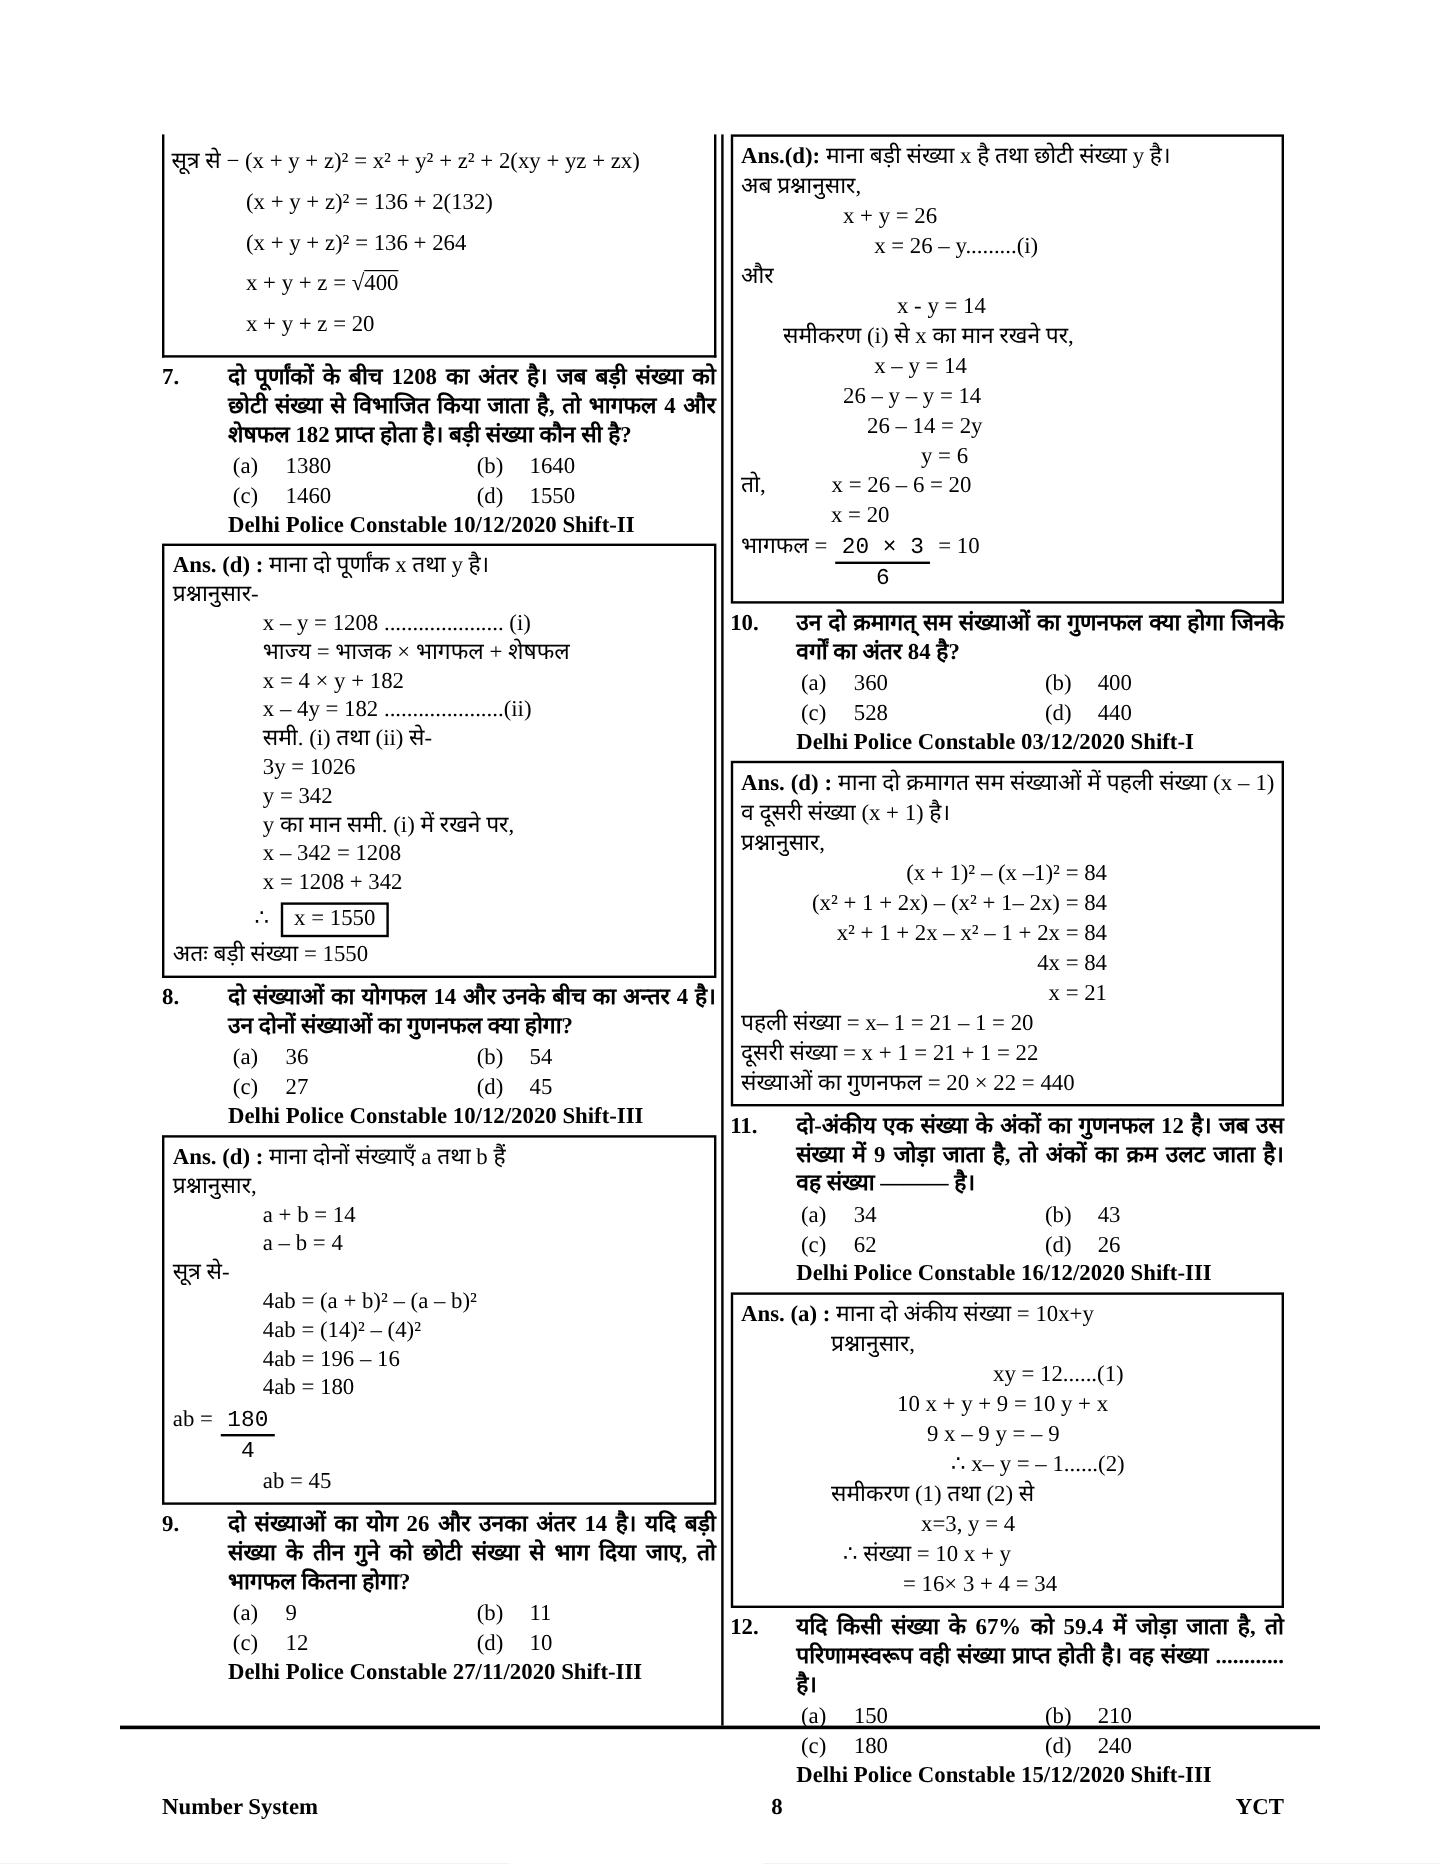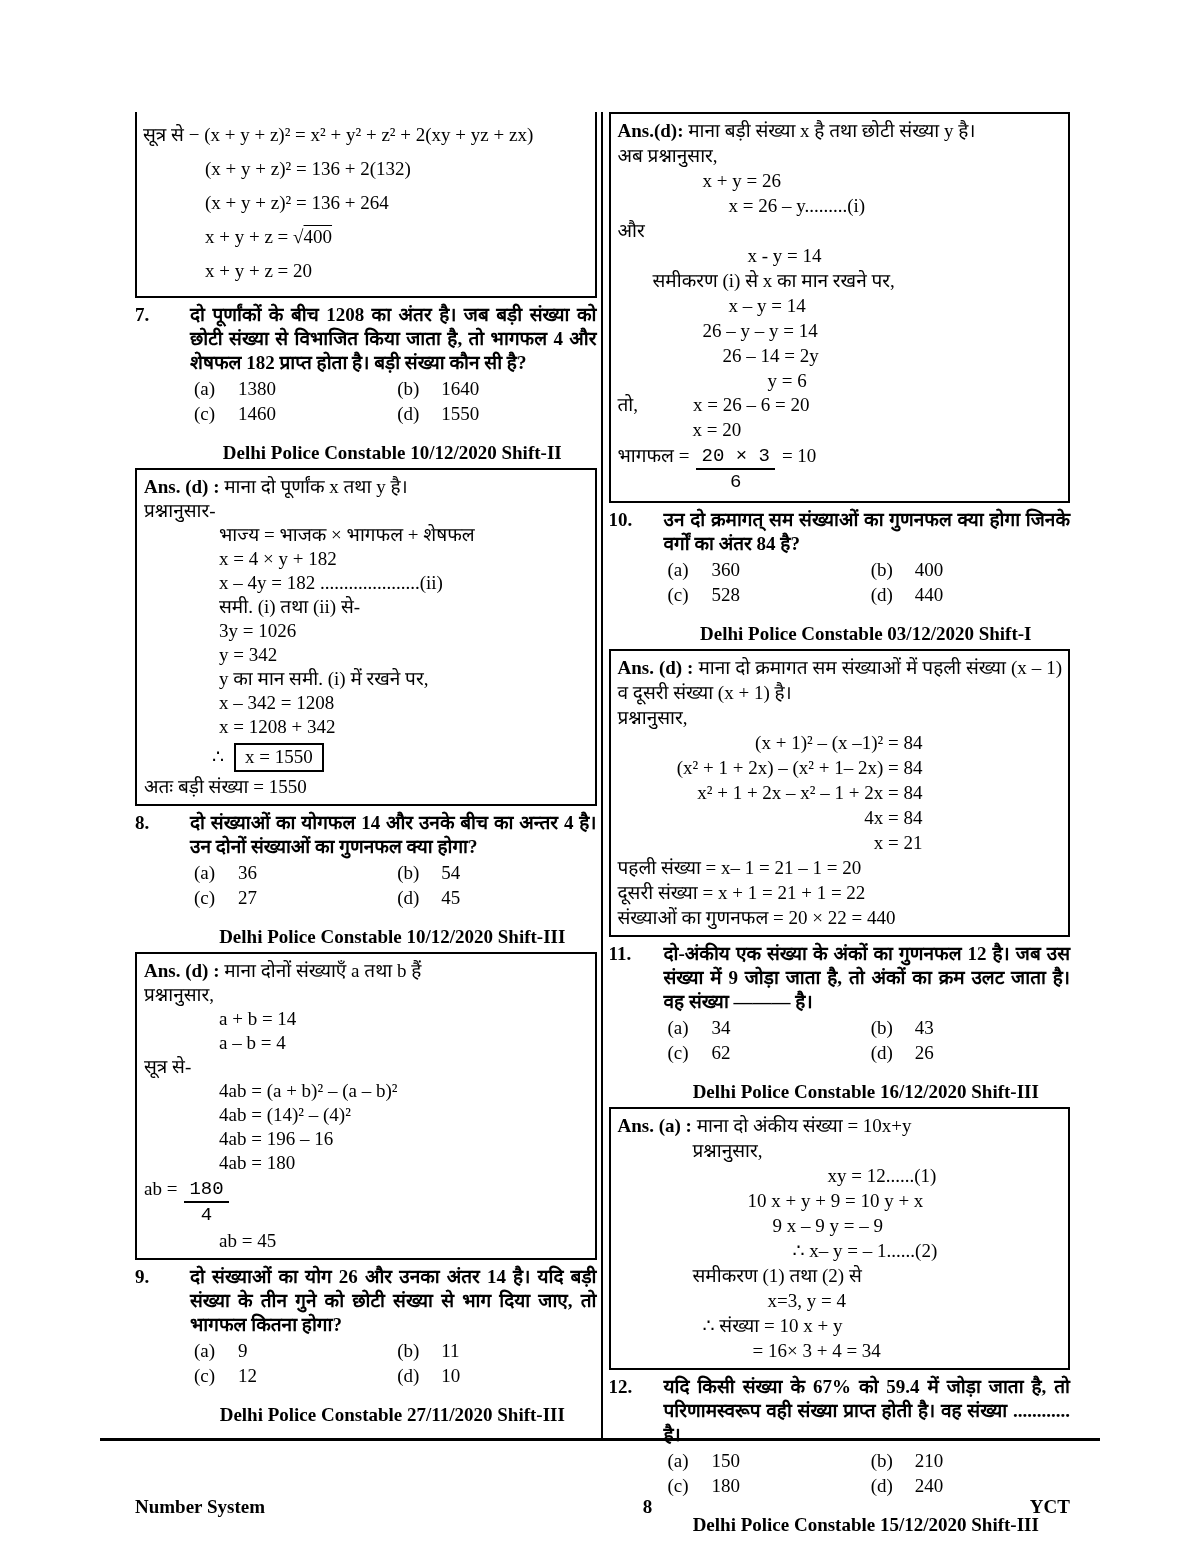--- a/index.html
+++ b/index.html
@@ -20,21 +20,21 @@
 
   
   .qblock { margin:5px 0 3px 0; }
   .qrow { display:flex; }
   .qnum { width:55px; font-weight:bold; line-height:24px; }
   .qbody { flex:1; }
   .qtext { font-weight:bold; line-height:24px; text-align:justify; }
   .optrow { display:flex; line-height:23px; margin-top:2px; }
   .opt { width:50%; display:flex; padding-left:4px; }
   .optl { width:44px; }
-  .src { font-weight:bold; text-align:center; padding-right:2px; line-height:24px; margin-top:16px; }
+  .src { font-weight:bold; text-align:left; padding-right:2px; line-height:24px; margin-top:1px; }
 
   
   .ahead { line-height:25px; text-align:justify; }
   .ahead b { font-weight:bold; }
   .step { line-height:24px; }
   .eq { line-height:25px; }
   .formula-line { line-height:34px; white-space:nowrap; }
 
   .ml35{margin-left:35px} .ml55{margin-left:55px} .ml62{margin-left:62px}
   .ml68{margin-left:68px} .ml75{margin-left:75px} .ml85{margin-left:85px}
@@ -104,20 +104,21 @@
                   </div>
               </div>
               <div class="src">Delhi Police Constable  10/12/2020 Shift-II</div>
             </div>
           </div>
         </div>
 
         <div class="abox">
           <div class="ahead"><b>Ans. (d) :</b> <span>माना दो पूर्णांक x तथा y है।</span></div>
           <div class="step">प्रश्नानुसार-</div>
+          <div class="step ml75">x – y = 1208 ..................... (i)</div>
           <div class="step ml75">भाज्य = भाजक × भागफल + शेषफल</div>
           <div class="step ml75">x = 4 × y + 182</div>
           <div class="step ml75">x – 4y = 182 .....................(ii)</div>
           <div class="step ml75">समी. (i) तथा (ii) से-</div>
           <div class="step ml75">3y = 1026</div>
           <div class="step ml75">y = 342</div>
           <div class="step ml75">y का मान समी. (i) में रखने पर,</div>
           <div class="step ml75">x – 342 = 1208</div>
           <div class="step ml75">x = 1208 + 342</div>
           <div class="step ml68" style="margin-top:4px; margin-bottom:3px;"><span>∴</span><span class="boxed">x = 1550</span></div>

